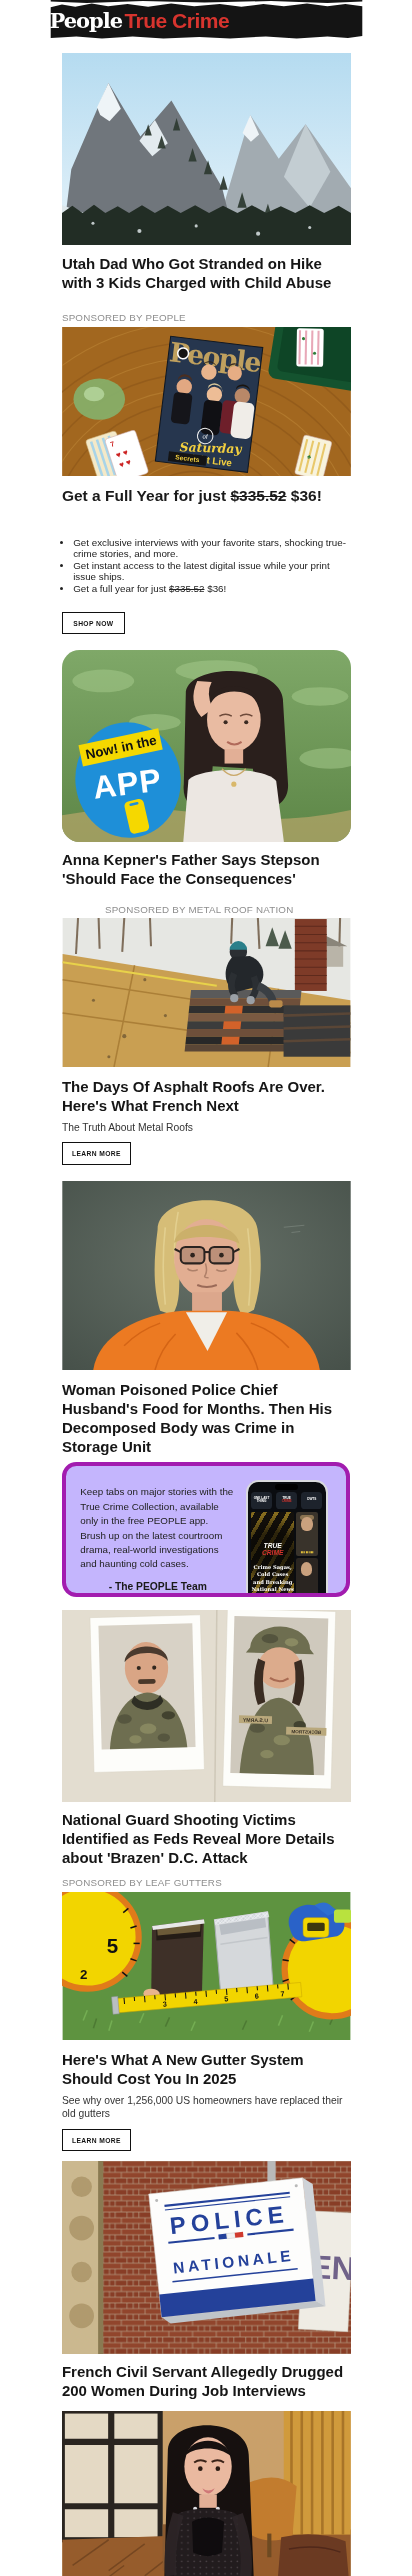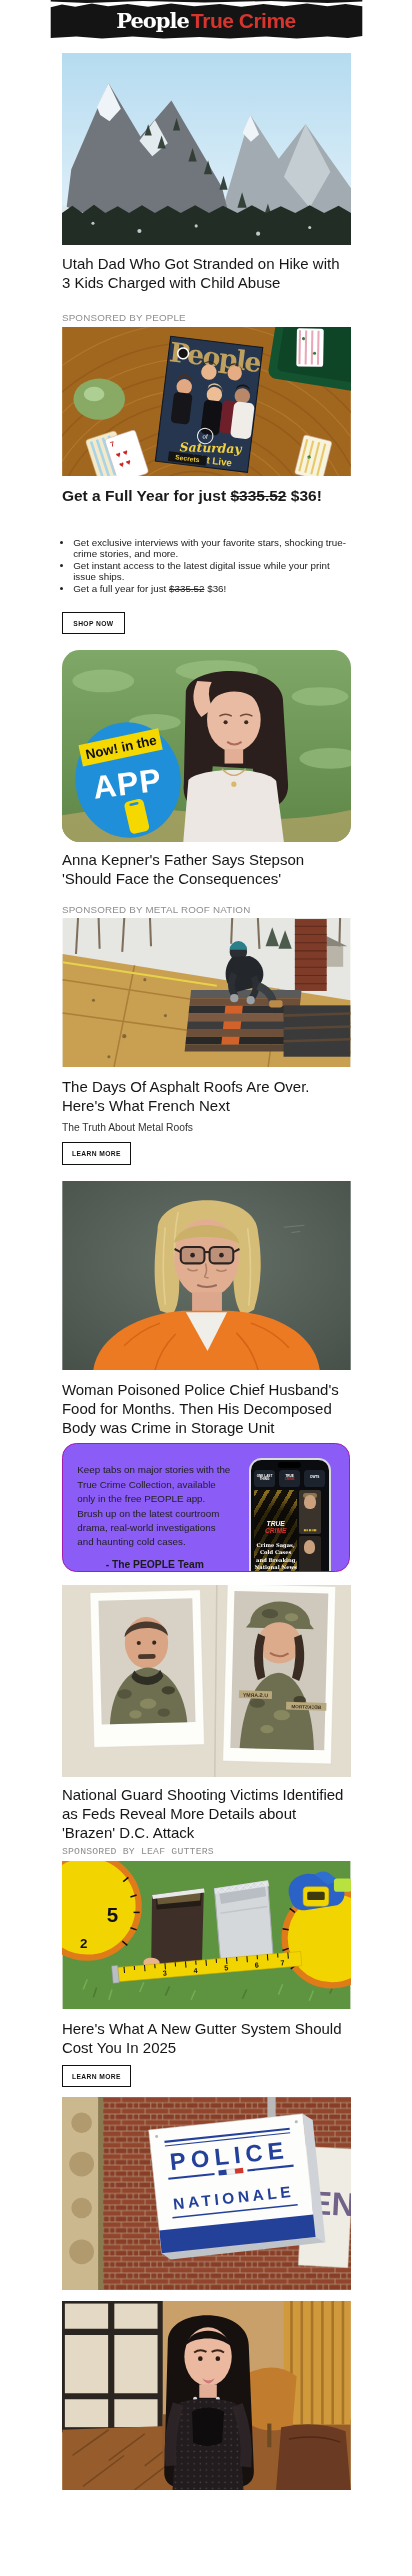--- a/index.html
+++ b/index.html
@@ -1,35 +1,35 @@
 <!DOCTYPE html>
 <html style="font-size:8.2px"><head>
 <meta charset="utf-8">
 <style>
   html,body{margin:0;padding:0;background:#fff;}
   body{width:412px;font-family:"Liberation Sans",sans-serif;color:#1a1a1a;}
   .email{width:313px;margin:0 auto;padding-bottom:9.3px;}
   .inner{padding:0 12.4px;}
   .photo{display:block;width:289px;overflow:hidden;}
-  .headline{font-size:15px;line-height:19px;font-weight:normal;color:#161616;margin:8.2px 0 0;}
+  .headline{font-size:15px;line-height:19px;font-weight:bold;color:#161616;margin:8.2px 0 0;}
   .sponsored{color:#8e8e8e;font-size:9.8px;letter-spacing:0.2px;font-weight:500;}
   .cta-btn{display:inline-block;background:#fff;border:1px solid #111;padding:6.7px 0;width:61px;text-align:center;
            font-size:6.7px;font-weight:bold;letter-spacing:0.4px;color:#111;cursor:pointer;}
   .subtext{font-size:10.3px;color:#333;}
   
   .banner{position:relative;height:41px;}
-  .banner-logo{position:absolute;top:8.2px;left:0;width:100%;text-align:center;white-space:nowrap;}
+  .banner-logo{position:absolute;top:8.2px;left:0;width:100%;text-align:left;white-space:nowrap;}
   .brand-people{font-family:"DejaVu Serif",serif;font-weight:bold;color:#fff;font-size:21px;letter-spacing:-1px;}
   .brand-tc{font-weight:900;color:#d7342e;font-size:21px;letter-spacing:-0.5px;}
   
   .deal-head{font-size:15.5px;font-weight:bold;margin:10.3px 0 0;}
   .bullets{margin:32px 0 0;padding-left:11.3px;font-size:9.8px;line-height:11.6px;color:#222;}
   .bullets li{margin:0;}
   
-  .app-card{margin-top:6.2px;border:1px solid #a21caf;border-radius:14.4px;height:127px;position:relative;overflow:hidden;background:#8b5cf6;}
+  .app-card{margin-top:6.2px;border:4px solid #a21caf;border-radius:14.4px;height:127px;position:relative;overflow:hidden;background:#c4b5fd;}
   .app-card-text{position:absolute;left:14.4px;top:19.6px;width:155px;}
   .app-card-p{font-size:9.8px;line-height:14.4px;color:#222;margin:0;}
   .app-card-sig{font-size:10.3px;font-weight:bold;margin-top:9.3px;text-align:center;}
   .phone{position:absolute;right:18.5px;top:14.4px;width:78px;height:124px;background:#0a0c10;border:2.6px solid #d9dade;border-radius:12.4px;overflow:hidden;}
   .phone-notch{width:23px;height:5.2px;background:#000;border-radius:3.1px;margin:2.1px auto 1px;}
   .tiles{display:flex;justify-content:space-between;padding:1px 3.6px;}
   .tile{width:20.6px;height:17.5px;background:#1d232c;border-radius:3.6px;color:#fff;font-size:3.1px;font-weight:bold;
         display:flex;align-items:center;justify-content:center;text-align:center;line-height:3.6px;}
   .tile .red{color:#d7342e;display:block;}
   .pscreen{display:flex;gap:2.1px;padding:2.1px 3.6px 0;}
@@ -247,21 +247,21 @@
           <text x="-2" y="28" text-anchor="middle" font-size="62" font-weight="bold" letter-spacing="2" fill="#fff">APP</text>
           <g transform="translate(-14,42) rotate(-6)">
             <rect x="0" y="0" width="38" height="64" rx="9" fill="#f5d800"></rect>
             <rect x="10" y="5" width="18" height="5" rx="2.5" fill="#1e8fd8"></rect>
           </g>
         </g>
       </svg>
     </div>
     <div class="headline">Anna Kepner's Father Says Stepson 'Should Face the Consequences'</div>
 
-    <div class="sponsored" style="margin-top:15.5px;">SPONSORED BY METAL ROOF NATION</div>
+    <div class="sponsored" style="margin-top:15.5px;margin-left:43px;">SPONSORED BY METAL ROOF NATION</div>
     <div class="photo" style="margin-top:3.1px;height:149px;">
       <svg width="289" height="149" viewBox="0 0 560 290">
         <rect width="560" height="290" fill="#e6e7e3"></rect>
         <g stroke="#6e5a44" stroke-width="4" opacity=".85">
           <line x1="30" y1="0" x2="26" y2="70"></line>
             <line x1="70" y1="0" x2="72" y2="60"></line>
             <line x1="120" y1="0" x2="116" y2="66"></line>
           <line x1="170" y1="0" x2="172" y2="55"></line>
             <line x1="330" y1="0" x2="328" y2="50"></line>
             <line x1="380" y1="0" x2="383" y2="60"></line>
@@ -466,21 +466,21 @@
           </g>
           <rect x="344" y="206" width="64" height="15" fill="#b9a87c"></rect>
           <text x="-376" y="218" transform="scale(-1,1)" text-anchor="middle" font-size="10" font-weight="bold" fill="#3a3226">U.S.ARMY</text>
           <rect x="436" y="226" width="78" height="15" fill="#b9a87c"></rect>
           <text x="-475" y="238" transform="scale(-1,1)" text-anchor="middle" font-size="9" font-weight="bold" fill="#3a3226">BECKSTROM</text>
         </g>
       </svg>
     </div>
     <div class="headline">National Guard Shooting Victims Identified as Feds Reveal More Details about 'Brazen' D.C. Attack</div>
 
-    <div class="sponsored" style="margin-top:4px;font-family:Liberation Mono, monospace;">SPONSORED BY LEAF GUTTERS</div>
+    <div class="sponsored" style="margin-top:10px;">SPONSORED BY LEAF GUTTERS</div>
     <div class="photo" style="margin-top:3.1px;height:148px;">
       <svg width="289" height="148" viewBox="0 0 560 288">
         <defs>
           <pattern id="mesh" width="10" height="10" patternUnits="userSpaceOnUse" patternTransform="rotate(45)">
             <rect width="10" height="10" fill="#cfd3d8"></rect>
             <path d="M0,0H10M0,5H10" stroke="#f2f4f6" stroke-width="2"></path>
             <path d="M0,0V10M5,0V10" stroke="#f2f4f6" stroke-width="2"></path>
           </pattern>
         </defs>
         <rect width="560" height="288" fill="#5e9340"></rect>
@@ -567,20 +567,21 @@
         <g transform="translate(432,10)">
           <path d="M10,60 C0,30 30,10 58,16 L104,34 C122,42 120,70 102,76 L40,86 C20,86 14,76 10,60 Z" fill="#2a62c8"></path>
           <path d="M58,16 q20,-12 34,2 l12,10 -20,8 Z" fill="#2f6fd0"></path>
           <rect x="96" y="24" width="34" height="26" rx="6" fill="#b9e23e"></rect>
           <rect x="36" y="40" width="50" height="38" rx="8" fill="#f2d500" stroke="#caa900"></rect>
           <rect x="44" y="50" width="34" height="16" rx="3" fill="#111" opacity=".8"></rect>
         </g>
       </svg>
     </div>
     <div class="headline" style="margin-top:10.3px;">Here's What A New Gutter System Should Cost You In 2025</div>
+    <div class="subtext" style="margin-top:6.2px;line-height:13.4px;">See why over 1,256,000 US homeowners have replaced their old gutters</div>
     <div style="margin-top:8.2px;">
       <span class="cta-btn" style="width:67px;">LEARN MORE</span>
     </div>
 
     <div class="photo" style="margin-top:9.3px;height:193px;">
       <svg width="289" height="193" viewBox="0 0 560 374">
         <defs>
           <pattern id="brick" width="46" height="22" patternUnits="userSpaceOnUse">
             <rect width="46" height="22" fill="#9e4a30"></rect>
             <rect y="11" width="46" height="11" fill="#93412a"></rect>
@@ -618,20 +619,21 @@
           <rect x="126" y="92" width="16" height="10" fill="#24419a"></rect>
           <rect x="142" y="92" width="16" height="10" fill="#f2f2f2" stroke="#ccc"></rect>
           <rect x="158" y="92" width="16" height="10" fill="#d03a2e"></rect>
           <text x="150" y="158" text-anchor="middle" font-size="30" font-weight="bold" letter-spacing="7" fill="#24419a">NATIONALE</text>
           <line x1="28" y1="174" x2="272" y2="174" stroke="#24419a" stroke-width="3"></line>
           <circle cx="14" cy="14" r="3" fill="#b9b9b9"></circle>
             <circle cx="286" cy="14" r="3" fill="#b9b9b9"></circle>
         </g>
       </svg>
     </div>
+    <div class="headline">French Civil Servant Allegedly Drugged 200 Women During Job Interviews</div>
 
     <div class="photo" style="margin-top:11.3px;height:189px;">
       <svg width="289" height="189" viewBox="0 0 560 367">
         <defs>
           <pattern id="dots" width="12" height="12" patternUnits="userSpaceOnUse">
             <rect width="12" height="12" fill="#221c1e"></rect>
             <circle cx="4" cy="4" r="1.6" fill="#4a4246"></circle>
           </pattern>
         </defs>
         <rect width="560" height="367" fill="#c9a06a"></rect>

